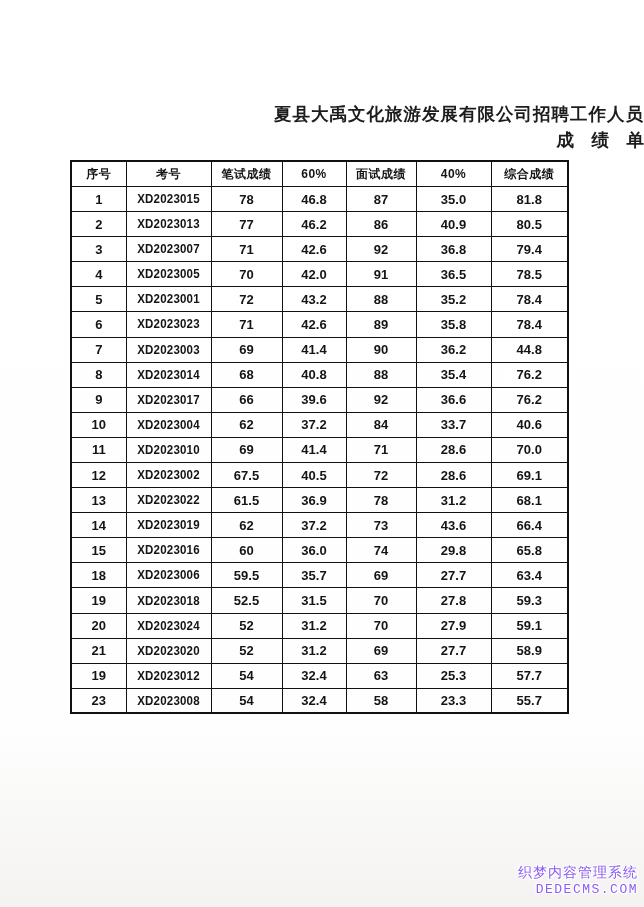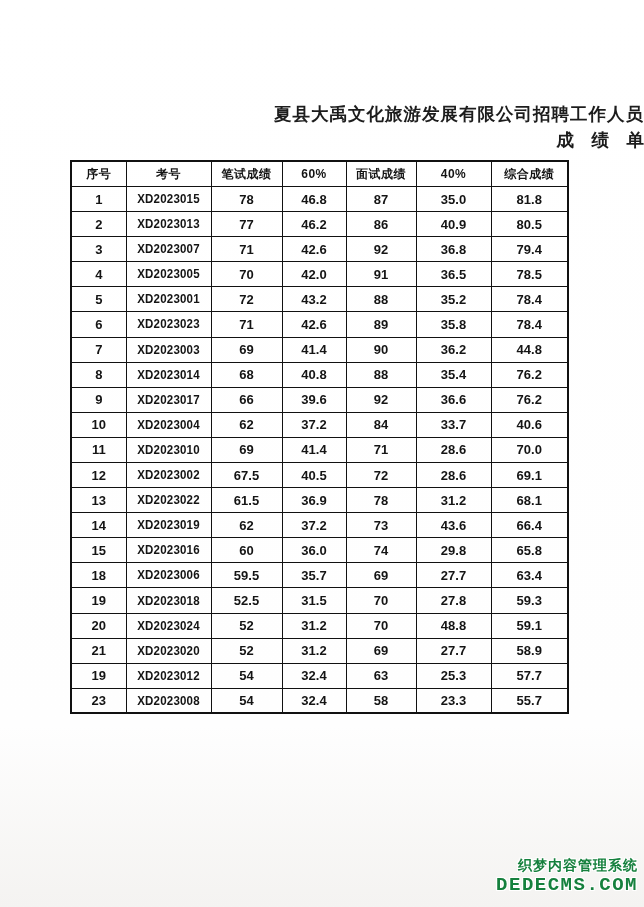--- a/index.html
+++ b/index.html
@@ -60,27 +60,27 @@
     font-size: 12px;
     letter-spacing: 0.2px;
     font-family: "Liberation Sans", "DejaVu Sans", sans-serif;
     transform: scaleX(0.96);
   }
   .watermark {
     position: absolute;
     right: 6px;
     bottom: 9px;
     text-align: right;
-    color: #15803d;
-    font-weight: bold;
+    color: #8b5cf6;
+    font-weight: normal;
     text-shadow: -1px -1px 0 #fff, 1px -1px 0 #fff, -1px 1px 0 #fff, 1px 1px 0 #fff;
     line-height: 1.25;
   }
   .watermark .wm-cn { font-size: 14px; letter-spacing: 1px; }
-  .watermark .wm-en { font-size: 19px; letter-spacing: 1.5px; font-family: "Liberation Mono", "DejaVu Sans Mono", monospace; }
+  .watermark .wm-en { font-size: 13px; letter-spacing: 1.5px; font-family: "Liberation Mono", "DejaVu Sans Mono", monospace; }
 </style>
 </head>
 <body>
 
 <div class="doc">
   <div class="title">夏县大禹文化旅游发展有限公司招聘工作人员</div>
   <div class="subtitle">成　绩　单</div>
 
   <table class="score">
     <colgroup>
@@ -256,21 +256,21 @@
           <td>70</td>
           <td>27.8</td>
           <td>59.3</td>
         </tr>
         <tr>
           <td>20</td>
           <td class="id-cell">XD2023024</td>
           <td>52</td>
           <td>31.2</td>
           <td>70</td>
-          <td>48.8</td>
+          <td>27.9</td>
           <td>59.1</td>
         </tr>
         <tr>
           <td>21</td>
           <td class="id-cell">XD2023020</td>
           <td>52</td>
           <td>31.2</td>
           <td>69</td>
           <td>27.7</td>
           <td>58.9</td>

